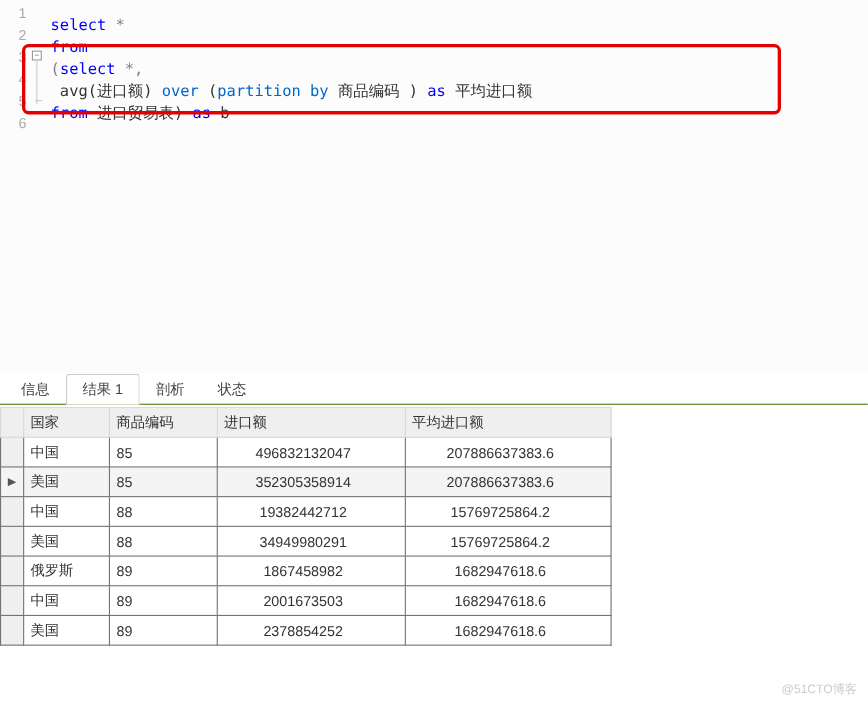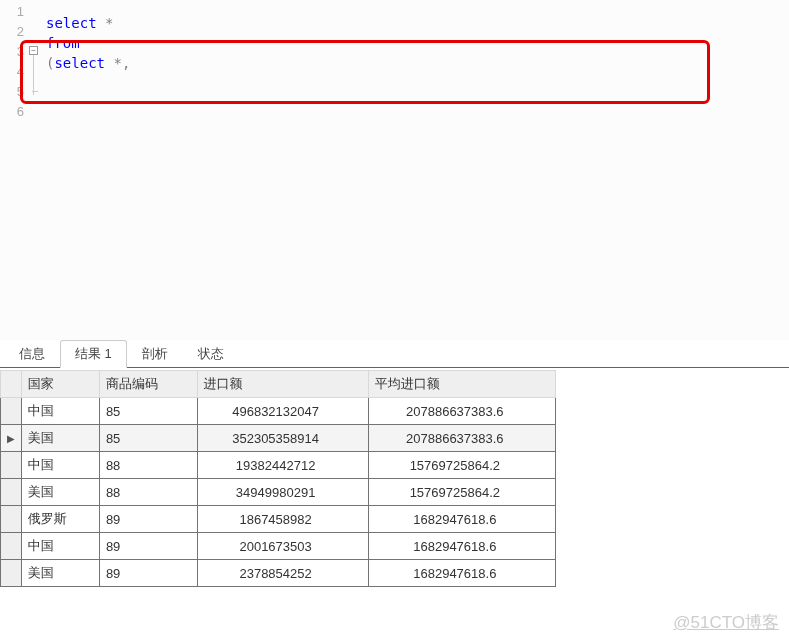--- a/index.html
+++ b/index.html
@@ -23,44 +23,46 @@
   .tab { padding: 4px 14px; font-size: 13px; color: #444; border: 1px solid transparent; border-bottom: none; cursor: pointer; }
   .tab.active { background: #fff; border-color: #ccc; border-bottom: 1px solid #fff; margin-bottom: -1px; border-radius: 3px 3px 0 0; }
 
   .grid { width: 556px; border-collapse: collapse; font-size: 13px; margin-top: 2px; }
   .grid th { text-align: left; font-weight: normal; background: #efefef; border: 1px solid #d8d8d8; padding: 4px 6px; color: #333; }
   .grid td { border: 1px solid #737373; padding: 4px 6px; }
   .grid td.num { text-align: center; padding-right: 20px; }
   .row-indicator { width: 14px; background: #efefef; border: 1px solid #d8d8d8; text-align: center; color: #555; font-size: 10px; }
   .grid tr.sel td { background: #f4f4f4; }
 
-  .watermark { position: absolute; right: 10px; bottom: 8px; color: #ccc; font-size: 17px; text-decoration: underline; }
+  .watermark { position: absolute; right: 10px; bottom: 8px; color: #ccc; font-size: 11px; }
 </style>
 </head>
 <body>
 
 <div class="editor">
   <div id="editor-lines">
       <div class="line">
         <div class="gutter">1</div>
         <div class="code"><span class="kw">select</span><span class="txt"> </span><span class="sym">*</span></div>
       </div>
       <div class="line">
         <div class="gutter">2</div>
         <div class="code"><span class="kw">from</span></div>
       </div>
       <div class="line">
         <div class="gutter">3<div class="fold">−</div><div class="fold-line"></div></div>
         <div class="code"><span class="sym">(</span><span class="kw">select</span><span class="txt"> </span><span class="sym">*</span><span class="sym">,</span></div>
       </div>
       <div class="line">
         <div class="gutter">4</div>
+        <div class="code"><span class="txt"> avg(进口额) </span><span class="kw2">over</span><span class="txt"> (</span><span class="kw2">partition by</span><span class="txt"> 商品编码 ) </span><span class="kw">as</span><span class="txt"> 平均进口额</span></div>
       </div>
       <div class="line">
         <div class="gutter">5<div class="fold-end"></div></div>
+        <div class="code"><span class="kw">from</span><span class="txt"> 进口贸易表) </span><span class="kw">as</span><span class="txt"> b</span></div>
       </div>
       <div class="line">
         <div class="gutter">6</div>
       </div>
     </div>
   <div class="highlight-box"></div>
 </div>
 
 <div class="tabs" id="tabs">
     <div class="tab">信息</div>

